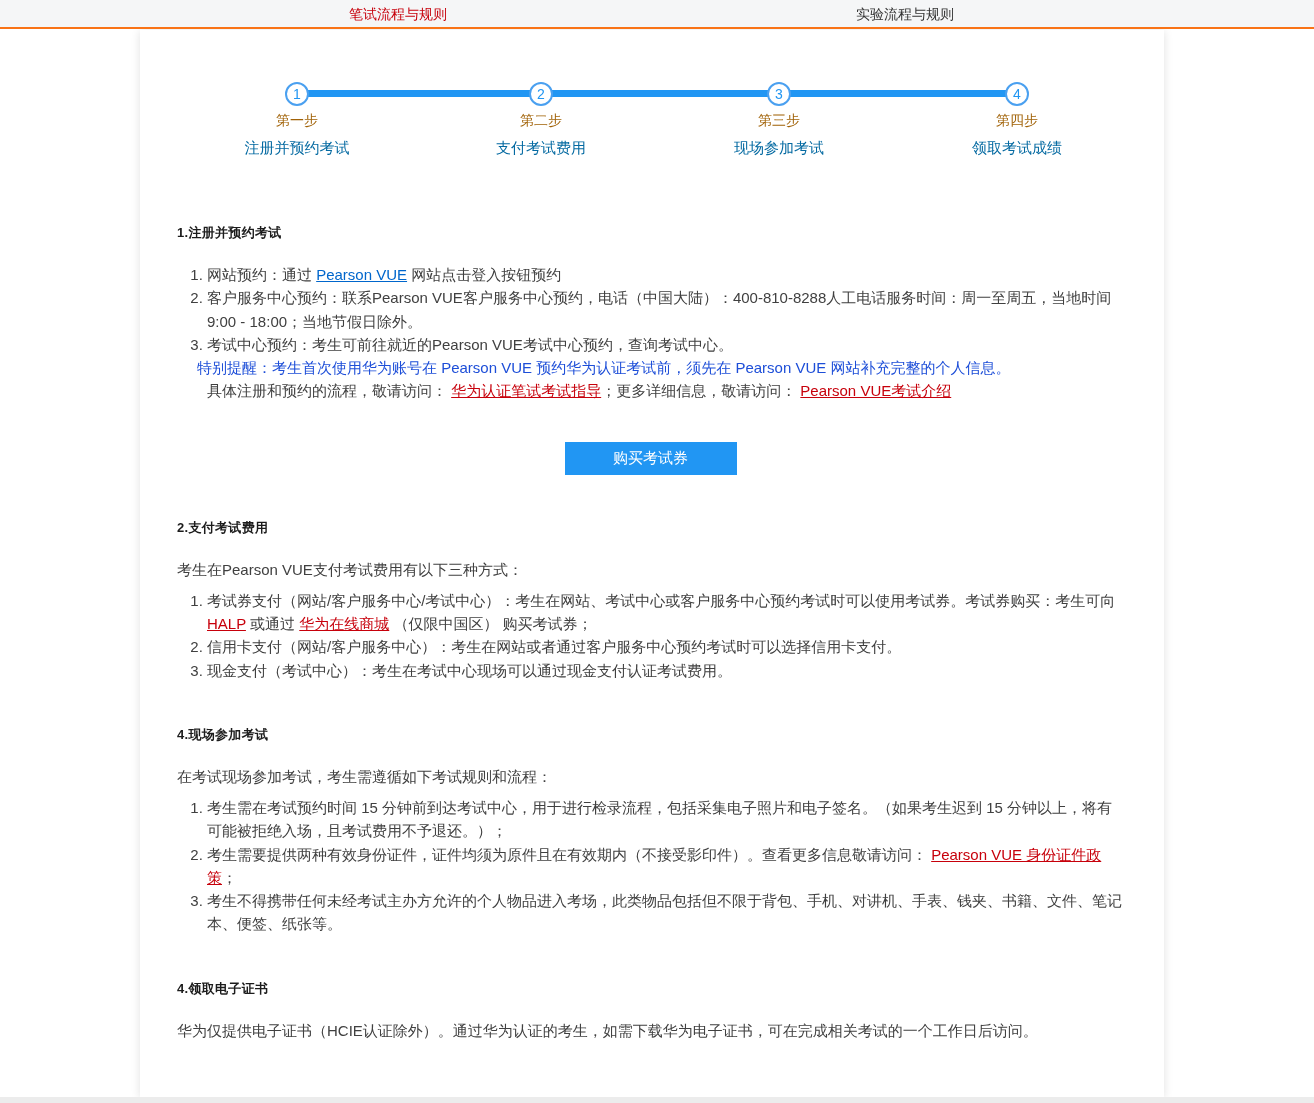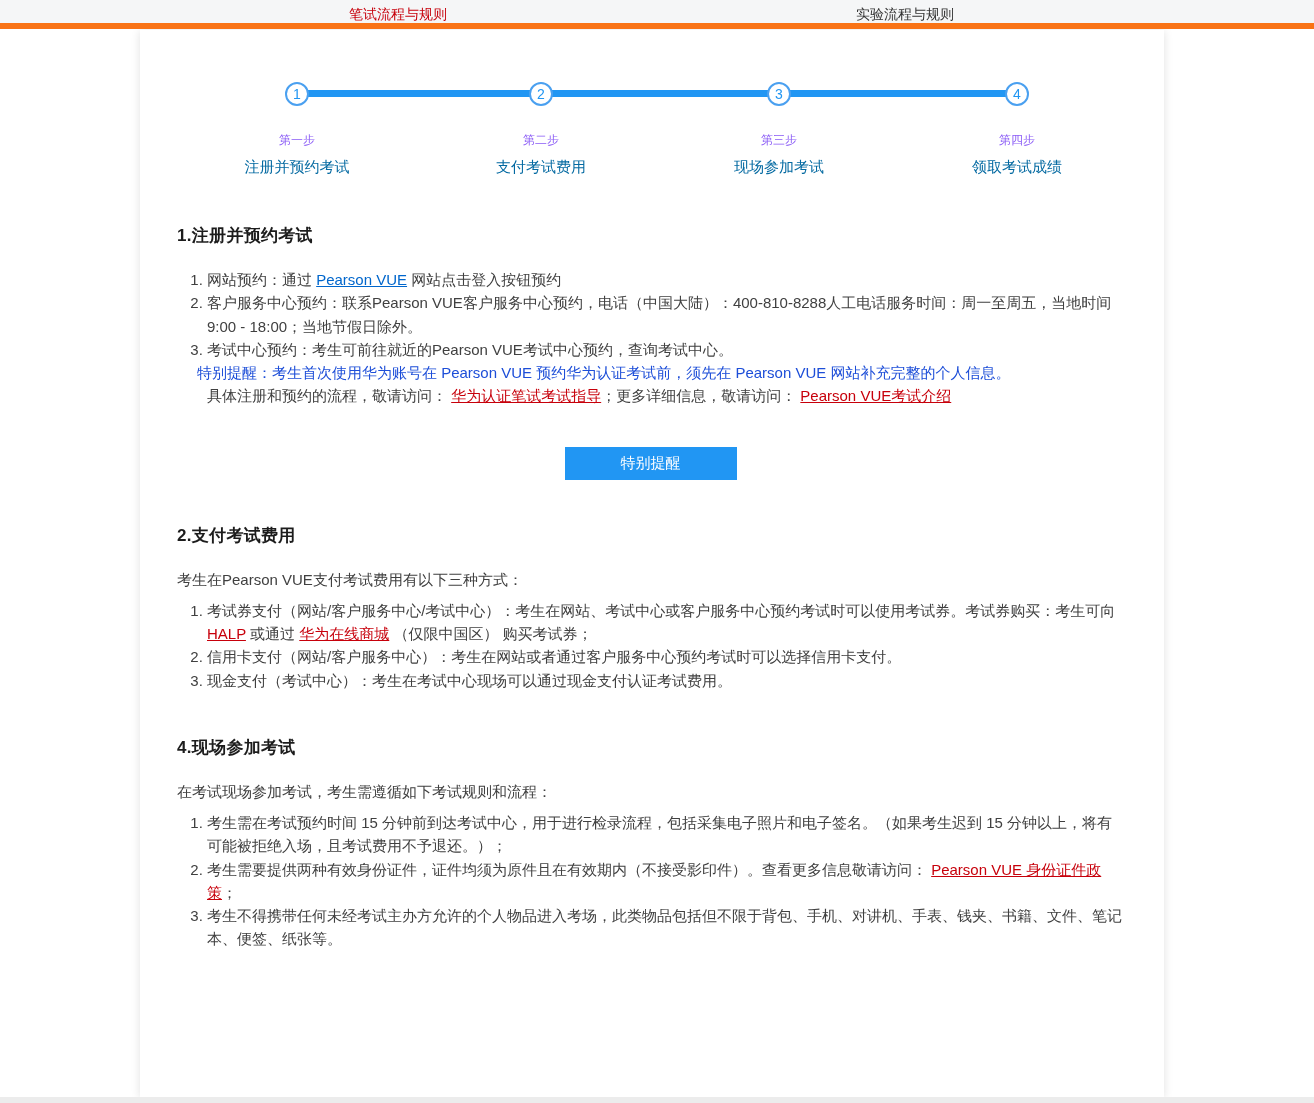--- a/index.html
+++ b/index.html
@@ -7,21 +7,21 @@
   body {
     width:1314px; height:1103px; position:relative; overflow:hidden;
     background:#ffffff;
     font-family:"Liberation Sans", sans-serif;
     -webkit-font-smoothing:antialiased;
   }
 
   
   .topbar {
     position:absolute; top:0; left:0; width:100%; height:29px;
-    background:#f5f6f7; border-bottom:6px solid #f97316; z-index:5;
+    background:#f5f6f7; border-bottom:2px solid #f97316; z-index:5;
   }
   .tab {
     position:absolute; top:0; line-height:28px; font-size:14px; color:#333;
     transform:translateX(-50%); white-space:nowrap; cursor:pointer;
   }
   .tab-written { left:398px; }
   .tab-lab { left:905px; }
   .tab-active { color:#c7000b; }
 
   
@@ -41,26 +41,26 @@
     position:absolute; left:120px; top:60px; width:720px; height:7px;
     background:#2196f3; border-radius:3px;
   }
   .step { position:absolute; top:52px; width:160px; text-align:center; }
   .step-1 { left:40px; } .step-2 { left:284px; } .step-3 { left:522px; } .step-4 { left:760px; }
   .step-circle {
     display:inline-block; width:24px; height:24px; line-height:20px;
     border:2px solid #4aa0f0; border-radius:50%; background:#fff;
     color:#2196f3; font-size:14px; position:relative; z-index:2;
   }
-  .step-label { margin-top:26px; font-size:12px; color:#8b5cf6; }
+  .step-label { margin-top:6px; font-size:14px; color:#a16207; }
   .step-name  { margin-top:9px;  font-size:15px; color:#0369a1; }
 
   
   section h2 {
-    font-size:17px; font-weight:bold; color:#1c1c1c;
+    font-size:13px; font-weight:bold; color:#1c1c1c;
     margin:44px 0 21px; letter-spacing:0.3px;
   }
   .intro { font-size:15px; color:#404040; margin:0 0 8px; line-height:23px; }
   ol {
     margin:0; padding-left:30px; font-size:15px; color:#404040;
     line-height:23.3px; list-style:decimal;
   }
   ol li { padding:0; }
   .reminder { font-size:15px; line-height:23.3px; color:#404040; margin-left:20px; }
   .reminder p { margin:0; }
@@ -104,21 +104,21 @@
     <ol>
         <li><span>网站预约：通过 </span><span class="seg-lb">Pearson VUE</span><span> 网站点击登入按钮预约</span></li>
         <li><span>客户服务中心预约：联系Pearson VUE客户服务中心预约，电话（中国大陆）：400-810-8288人工电话服务时间：周一至周五，当地时间 9:00 - 18:00；当地节假日除外。</span></li>
         <li><span>考试中心预约：考生可前往就近的Pearson VUE考试中心预约，查询考试中心。</span></li>
       </ol>
     <div class="reminder">
       <p class="rem1"><span class="seg-r">特别提醒：考生首次使用华为账号在 Pearson VUE 预约华为认证考试前，须先在 Pearson VUE 网站补充完整的个人信息。</span></p>
       <p class="rem2"><span>具体注册和预约的流程，敬请访问： </span><span class="seg-lr">华为认证笔试考试指导</span><span>；更多详细信息，敬请访问： </span><span class="seg-lr">Pearson VUE考试介绍</span></p>
     </div>
     <div class="btn-row btn-row-book">
-      <button class="btn btn-book">特别提醒</button>
+      <button class="btn btn-book">购买考试券</button>
     </div>
   </section>
 
   <section>
     <h2>2.支付考试费用</h2>
     <p class="intro">考生在Pearson VUE支付考试费用有以下三种方式：</p>
     <ol>
         <li><span>考试券支付（网站/客户服务中心/考试中心）：考生在网站、考试中心或客户服务中心预约考试时可以使用考试券。考试券购买：考生可向 </span><span class="seg-lr">HALP</span><span> 或通过 </span><span class="seg-lr">华为在线商城</span><span> （仅限中国区） 购买考试券；</span></li>
         <li><span>信用卡支付（网站/客户服务中心）：考生在网站或者通过客户服务中心预约考试时可以选择信用卡支付。</span></li>
         <li><span>现金支付（考试中心）：考生在考试中心现场可以通过现金支付认证考试费用。</span></li>
@@ -128,16 +128,21 @@
   <section>
     <h2>4.现场参加考试</h2>
     <p class="intro">在考试现场参加考试，考生需遵循如下考试规则和流程：</p>
     <ol>
         <li><span>考生需在考试预约时间 15 分钟前到达考试中心，用于进行检录流程，包括采集电子照片和电子签名。（如果考生迟到 15 分钟以上，将有可能被拒绝入场，且考试费用不予退还。）；</span></li>
         <li><span>考生需要提供两种有效身份证件，证件均须为原件且在有效期内（不接受影印件）。查看更多信息敬请访问： </span><span class="seg-lr">Pearson VUE 身份证件政策</span><span>；</span></li>
         <li><span>考生不得携带任何未经考试主办方允许的个人物品进入考场，此类物品包括但不限于背包、手机、对讲机、手表、钱夹、书籍、文件、笔记本、便签、纸张等。</span></li>
       </ol>
   </section>
 
+  <section>
+    <h2>4.领取电子证书</h2>
+    <p class="intro">华为仅提供电子证书（HCIE认证除外）。通过华为认证的考生，如需下载华为电子证书，可在完成相关考试的一个工作日后访问。</p>
+
+  </section>
 
 </div>
 
 <div class="footer-strip"></div>
 
 </body></html>

